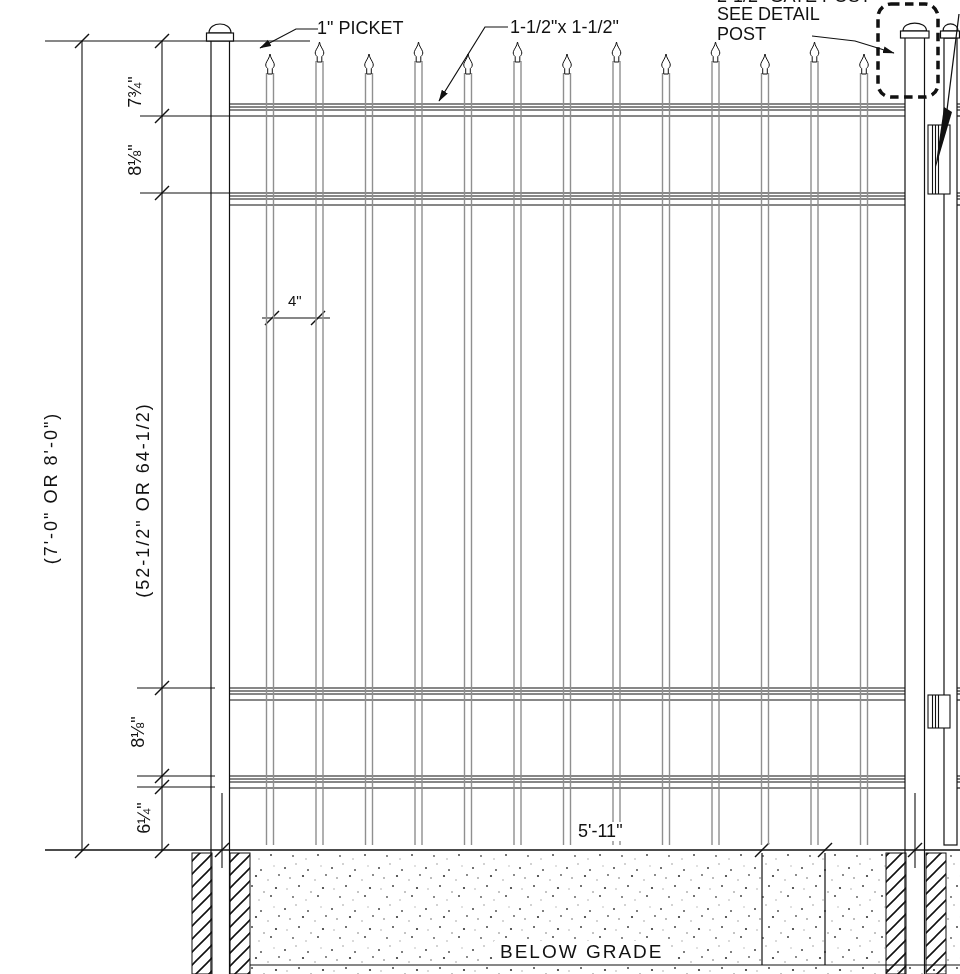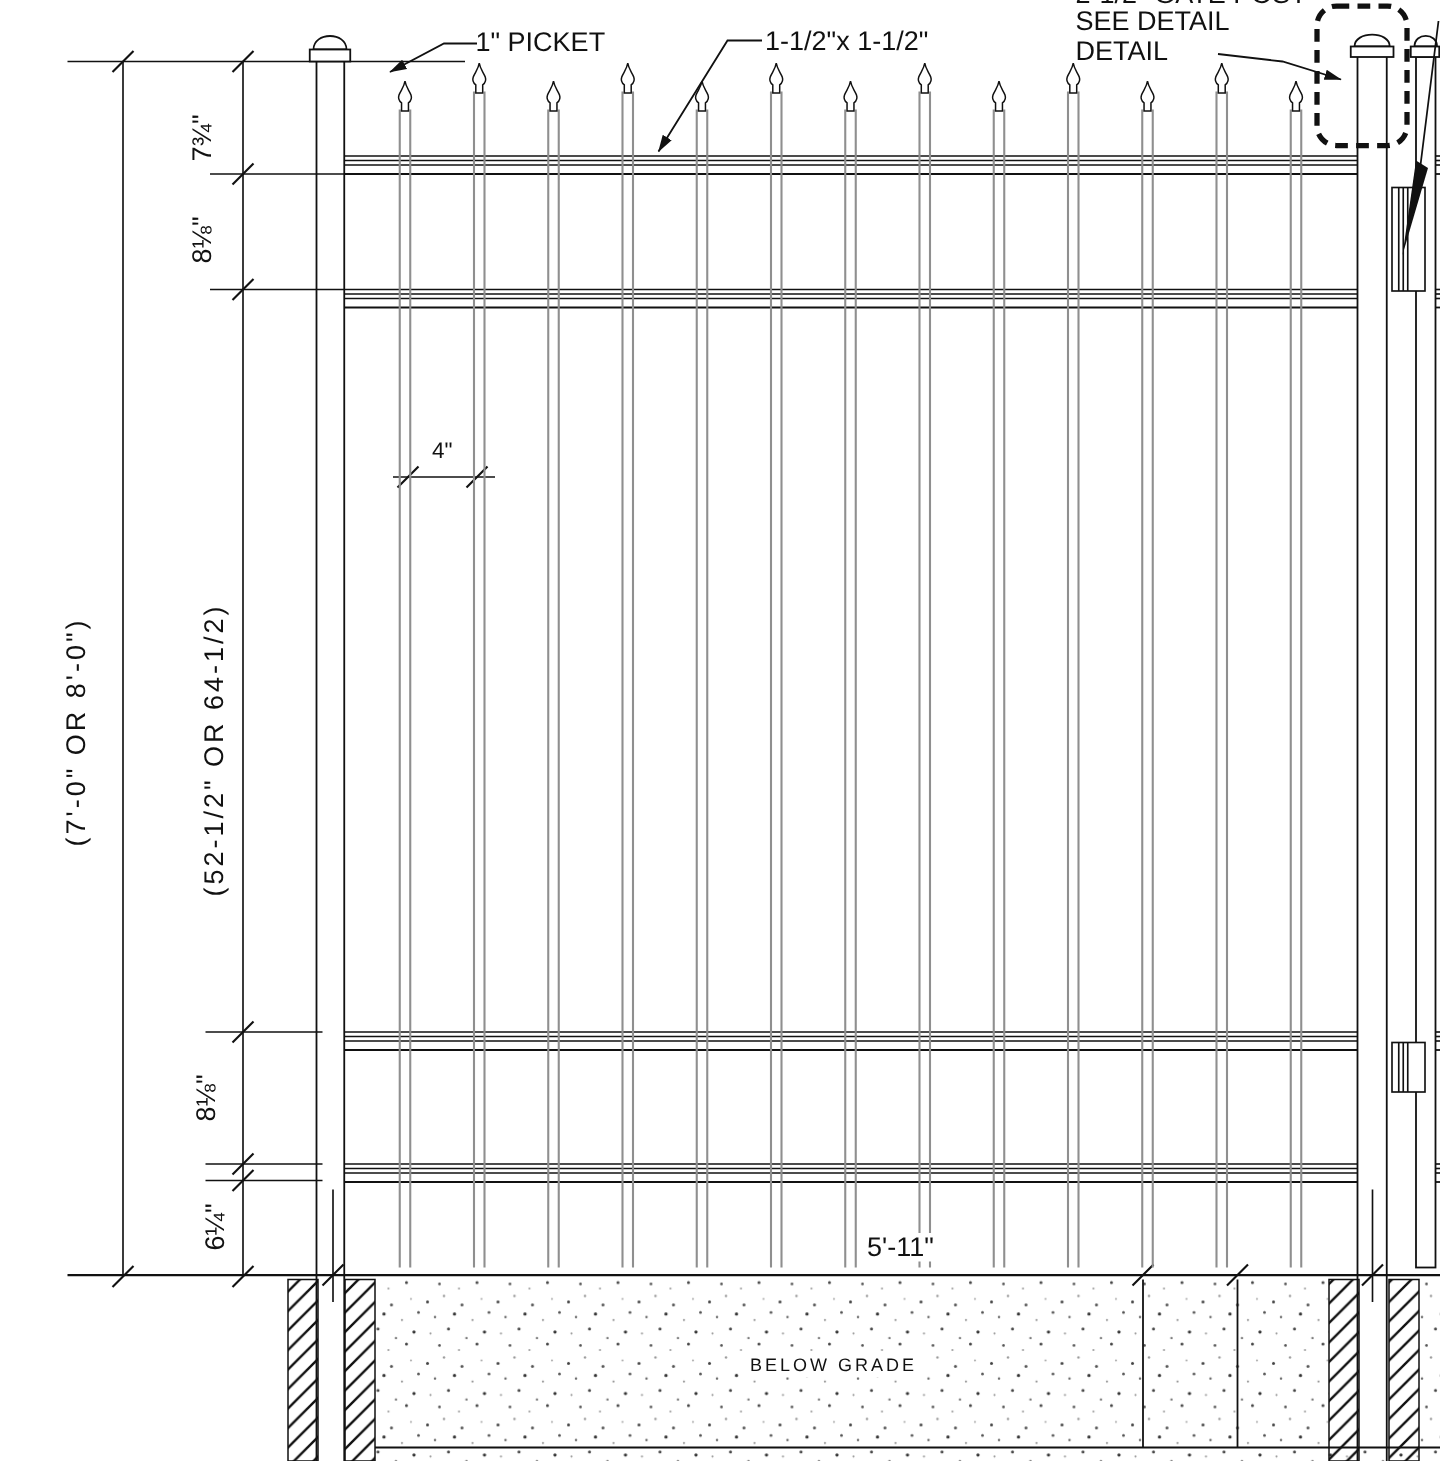--- a/index.html
+++ b/index.html
@@ -1,21 +1,21 @@
 <!DOCTYPE html>
 <html><head>
 <meta charset="utf-8">
 <style>
   html,body{margin:0;padding:0;background:#fff;}
   #sheet{position:relative;width:960px;height:974px;background:#fff;overflow:hidden;
          font-family:"Liberation Sans", sans-serif;color:#111;}
   .lbl{position:absolute;white-space:nowrap;color:#111;line-height:1.05;}
   .rot{transform:translate(-50%,-50%) rotate(-90deg);}
   .f18{font-size:18px;}
-  .f17{font-size:12px;}
+  .f17{font-size:19px;margin-top:38px;}
   .f15{font-size:15px;}
   .ls2{letter-spacing:2px;}
   .bgw{background:#fff;padding:0 3px;}
   svg{position:absolute;left:0;top:0;}
 </style>
 </head>
 <body>
 
 <div id="sheet">
 
@@ -230,21 +230,21 @@
     <polyline points="812,36 855,41 894,53" marker-end="url(#ah)"></polyline>
     <line x1="959" y1="14" x2="947" y2="110"></line>
     <polygon points="952,112 944,107 935,170" fill="#111" stroke="none"></polygon>
   </g>
 </svg>
 
 <div class="lbl f18" style="left:317px;top:19px;">1" PICKET</div>
 <div class="lbl f18" style="left:510px;top:18px;">1-1/2"x 1-1/2"</div>
 <div class="lbl f18" style="left:717px;top:-13px;">2-1/2" GATE POST</div>
 <div class="lbl f18" style="left:717px;top:5px;text-align:right;">SEE DETAIL</div>
-<div class="lbl f18" style="left:717px;top:25px;">DETAIL</div>
+<div class="lbl f18" style="left:717px;top:25px;">POST</div>
 
 <div class="lbl rot f18 ls2" style="left:51px;top:488px;">(7'-0" OR 8'-0")</div>
 <div class="lbl rot f18 ls2" style="left:143px;top:500px;">(52-1/2" OR 64-1/2)</div>
 <div class="lbl rot f18" style="left:135px;top:92px;">7¾"</div>
 <div class="lbl rot f18" style="left:135px;top:160px;">8⅛"</div>
 <div class="lbl rot f18" style="left:138px;top:732px;">8⅛"</div>
 <div class="lbl rot f18" style="left:144px;top:818px;">6¼"</div>
 
 <div class="lbl f15" style="left:288px;top:293px;">4"</div>
 <div class="lbl f18 bgw" style="left:575px;top:822px;">5'-11"</div>

